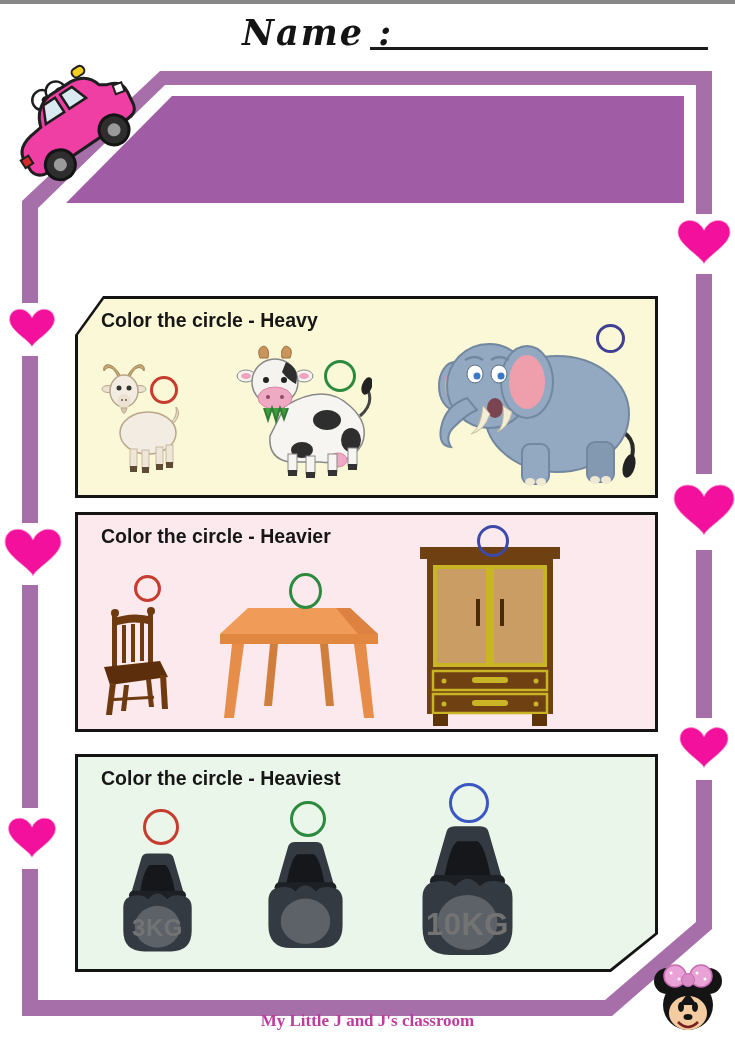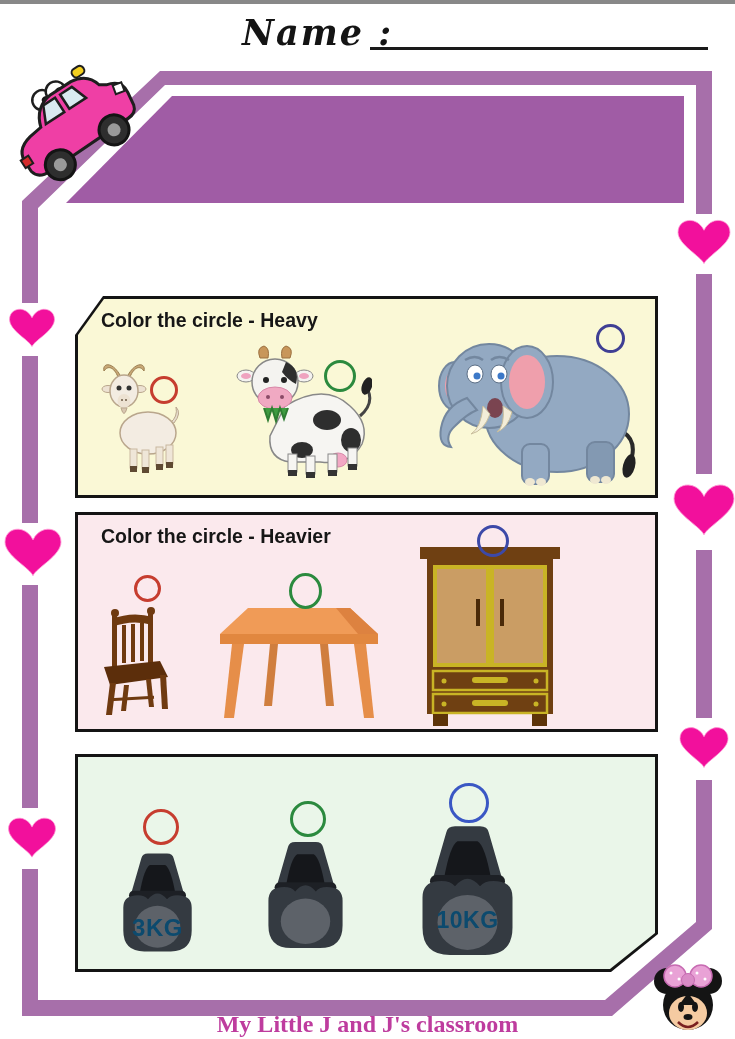--- a/index.html
+++ b/index.html
@@ -32,25 +32,25 @@
   .sec1 .sec-bg{clip-path:polygon(26px 0,100% 0,100% 100%,0 100%,0 36px);background:#FAF8D6;}
   .sec2 .sec-bg{background:#FBE9ED;}
   .sec3 .sec-border{clip-path:polygon(0 0,100% 0,100% calc(100% - 38px),calc(100% - 47px) 100%,0 100%);}
   .sec3 .sec-bg{clip-path:polygon(0 0,100% 0,100% calc(100% - 36px),calc(100% - 45px) 100%,0 100%);background:#EAF6E9;}
   .sec1{left:75px;top:292px;width:583px;height:202px;}
   .sec2{left:75px;top:508px;width:583px;height:220px;}
   .sec3{left:75px;top:750px;width:583px;height:218px;}
   .sec-title{position:absolute;left:26px;top:13px;font-size:19.5px;font-weight:800;color:#161616;z-index:3;}
   .ring{position:absolute;border-radius:50%;background:transparent;z-index:3;}
 
-  .kg-label{position:absolute;text-align:center;color:#0c4a6e;font-weight:800;z-index:4;letter-spacing:.5px;}
+  .kg-label{position:absolute;text-align:center;color:#737373;font-weight:800;z-index:4;letter-spacing:.5px;}
 
   
   .footer-text{left:150px;top:1007px;width:435px;text-align:center;z-index:3;
-               font-family:"Liberation Serif",serif;font-weight:700;font-size:24px;color:#BE3C9E;}
+               font-family:"Liberation Serif",serif;font-weight:700;font-size:17px;color:#BE3C9E;}
   .minnie{left:652px;top:959px;width:72px;height:79px;z-index:3;}
 </style>
 </head>
 <body>
 
 <div class="page">
 
   <svg class="abs frame-svg" width="735" height="1039" viewBox="0 0 735 1039">
 
     <path fill="#A76FAA" fill-rule="evenodd" d="M160,67 L712,67 L712,925 L612,1012 L22,1012 L22,197 Z
@@ -247,20 +247,21 @@
       <ellipse cx="68" cy="94" rx="8" ry="10" fill="#7A4450"></ellipse>
       <path d="M56,92 Q54,114 44,120 Q57,117 63,100 Z" fill="#F3EDD8" stroke="#C9BE9C"></path>
       <path d="M76,92 Q78,112 70,118 Q81,114 85,98 Z" fill="#F3EDD8" stroke="#C9BE9C"></path>
     </svg>
     <div class="abs ring" style="left:521px;top:28px;width:23px;height:23px;border:3.5px solid #3F3F94"></div>
   </div>
 
   <div class="abs sec sec3">
     <div class="sec-border"></div>
     <div class="sec-bg"></div>
+    <div class="sec-title">Color the circle - Heaviest</div>
 
     <svg class="abs" style="left:35px;top:92px;z-index:3" width="95" height="113" viewBox="0 0 100 113">
       <path d="M20,55 L33,10 Q34,5 40,5 L60,5 Q66,5 67,10 L80,55 Z" fill="#343A41"></path>
       <path d="M31,48 Q36,20 42,17 L58,17 Q64,20 69,48 Z" fill="#15171B"></path>
       <rect x="20" y="44" width="60" height="10" rx="5" fill="#1D2025"></rect>
       <path d="M14,62 Q14,50 26,49 Q36,48 40,53 Q45,47 50,47 Q55,47 60,53 Q64,48 74,49 Q86,50 86,62 L86,86 Q86,108 64,108 L36,108 Q14,108 14,86 Z" fill="#343A41"></path>
       <ellipse cx="50" cy="82" rx="24" ry="22" fill="#5D6269"></ellipse>
     </svg>
     <div class="kg-label" style="left:35px;top:160px;width:95px;font-size:24px">3KG</div>
     <div class="abs ring" style="left:68px;top:55px;width:30px;height:30px;border:3.5px solid #C63D2F"></div>
@@ -274,21 +275,21 @@
     </svg>
     <div class="abs ring" style="left:215px;top:47px;width:30px;height:30px;border:3.5px solid #2B8A3E"></div>
 
     <svg class="abs" style="left:330px;top:63px;z-index:3" width="125" height="147" viewBox="0 0 100 113">
       <path d="M20,55 L33,10 Q34,5 40,5 L60,5 Q66,5 67,10 L80,55 Z" fill="#343A41"></path>
       <path d="M31,48 Q36,20 42,17 L58,17 Q64,20 69,48 Z" fill="#15171B"></path>
       <rect x="20" y="44" width="60" height="10" rx="5" fill="#1D2025"></rect>
       <path d="M14,62 Q14,50 26,49 Q36,48 40,53 Q45,47 50,47 Q55,47 60,53 Q64,48 74,49 Q86,50 86,62 L86,86 Q86,108 64,108 L36,108 Q14,108 14,86 Z" fill="#343A41"></path>
       <ellipse cx="50" cy="82" rx="24" ry="22" fill="#5D6269"></ellipse>
     </svg>
-    <div class="kg-label" style="left:330px;top:153px;width:125px;font-size:23px">10KG</div>
+    <div class="kg-label" style="left:330px;top:153px;width:125px;font-size:31px">10KG</div>
     <div class="abs ring" style="left:374px;top:29px;width:34px;height:34px;border:3.5px solid #3A57C4"></div>
   </div>
 
   <div class="abs footer-text">My Little J and J's classroom</div>
 
   <svg class="abs minnie" viewBox="0 0 72 79">
     <circle cx="15" cy="18" r="13" fill="#141414"></circle>
     <circle cx="57" cy="18" r="13" fill="#141414"></circle>
     <circle cx="36" cy="42" r="25" fill="#141414"></circle>
     <ellipse cx="36" cy="50" rx="19" ry="17" fill="#F5CBA2"></ellipse>

